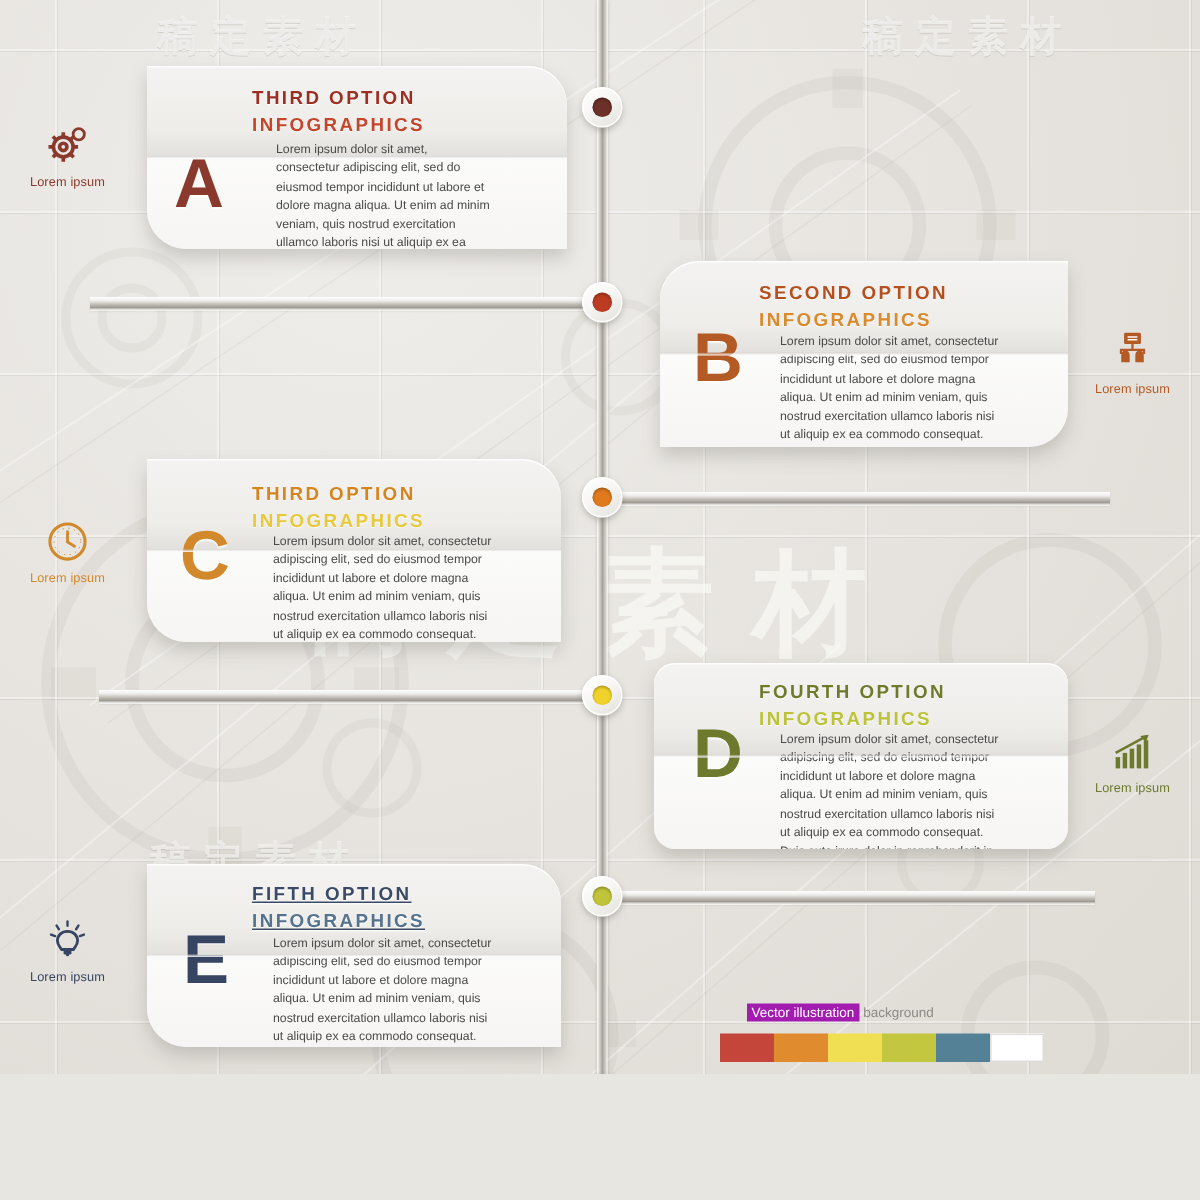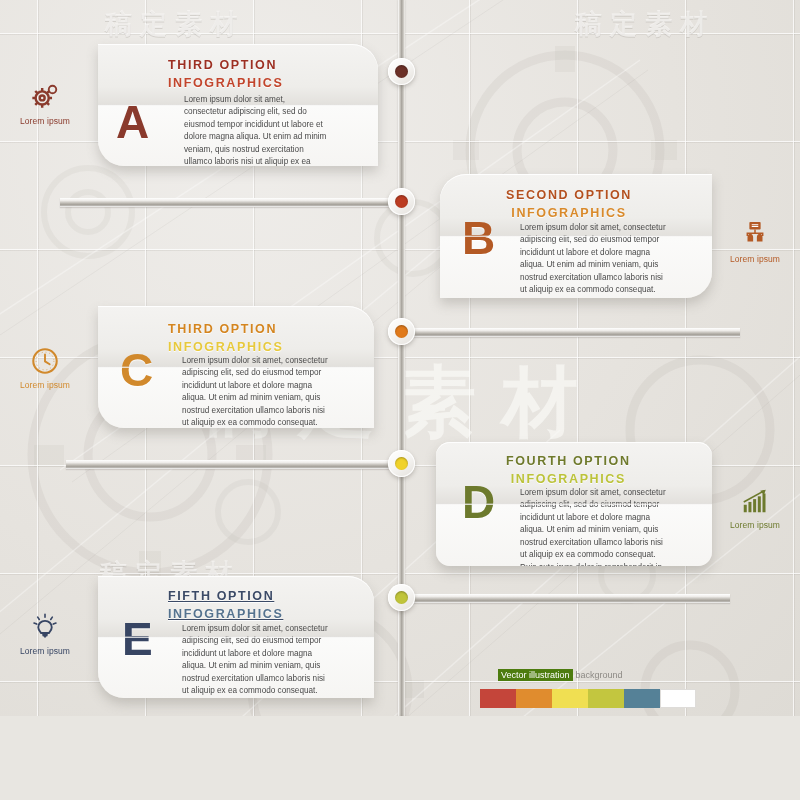--- a/index.html
+++ b/index.html
@@ -94,37 +94,37 @@
   .p-letter{
     position:absolute;font-size:46px;font-weight:bold;line-height:1;
     text-shadow:0 1px 1px rgba(255,255,255,.85);
     letter-spacing:0;
   }
   .p-title{
     position:absolute;font-size:12.5px;font-weight:bold;
     letter-spacing:.13em;line-height:1.45;
     text-shadow:0 1px 0 rgba(255,255,255,.85);
   }
-  .p-title .sub{display:block;text-align:center;}
+  .p-title .sub{display:block;}
   .p-body{
     position:absolute;font-size:8.2px;line-height:1.52;
     color:#4a4a4a;text-align:left;
   }
 
   
   .sideicon{position:absolute;text-align:center;width:86px;}
   .sideicon .glyph{display:block;height:30px;margin:0 auto 4px;}
   .sideicon .cap{display:block;font-size:8.5px;letter-spacing:.01em;}
 
   
   .footer-label{
     position:absolute;left:498px;top:670px;font-size:9px;white-space:nowrap;
   }
   .footer-label .hi{
-    background:#4d7c0f;color:#ffffff;padding:1px 3px;
+    background:#a21caf;color:#ffffff;padding:1px 3px;
   }
   .footer-label .rest{color:#8d8a85;padding-left:3px;}
   .swatches{position:absolute;left:480px;top:689px;display:flex;}
   .swatches span{display:block;width:36px;height:19px;}
   .swatches span.w{box-shadow:inset 0 0 0 1px rgba(190,186,180,.5);}
 </style>
 </head>
 <body>
 
 <div id="stage">

